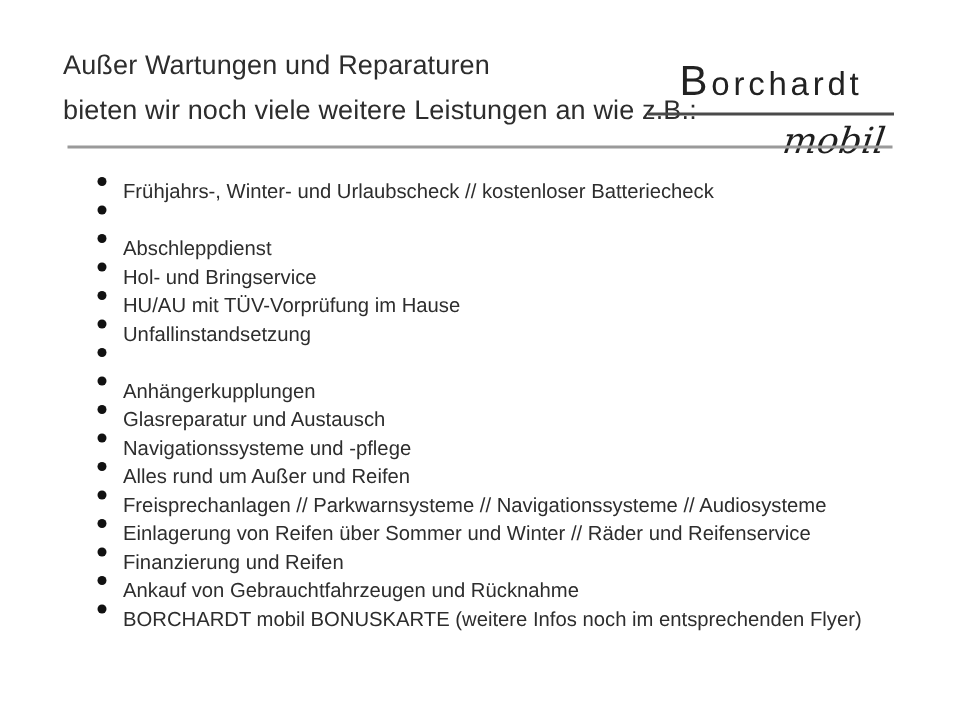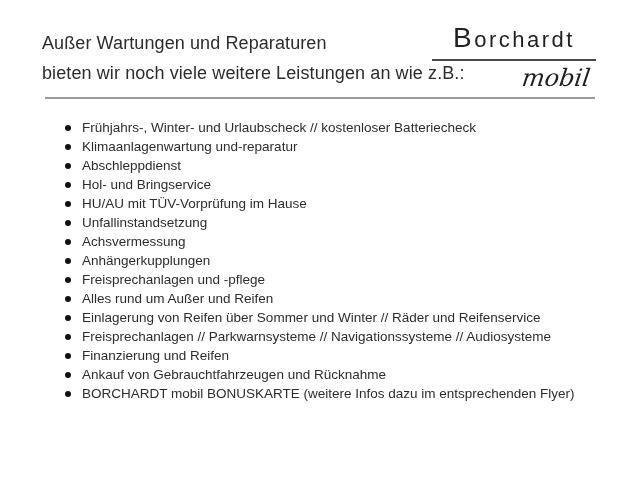--- a/index.html
+++ b/index.html
@@ -35,20 +35,21 @@
   .logo-name {
     display: block;
     font-size: 22px;
     letter-spacing: 2.5px;
     font-weight: 400;
     text-align: center;
     white-space: nowrap;
     color: #222222;
     border-bottom: 2px solid #4a4a4a;
     padding-bottom: 5px;
+    margin-top: 16px;
   }
   .logo-name::first-letter {
     font-size: 28px;
   }
   .logo-sub {
     display: block;
     margin-top: 3px;
     padding-right: 6px;
     text-align: right;
     font-family: "DejaVu Serif", serif;
@@ -68,21 +69,20 @@
 
   
   .services {
     position: absolute;
     top: 118px; left: 62px;
     width: 560px;
     list-style: none;
   }
   .services li {
     display: flex;
-    align-items: center;
     line-height: 19px;
     height: 19px;
     font-size: 13.5px;
     color: #2d2d2d;
     white-space: nowrap;
   }
   .bullet {
     flex: 0 0 auto;
     width: 6px; height: 6px;
     margin: 0 11px 0 3px;
@@ -109,21 +109,20 @@
 
   <ul class="services">
 
       <li>
         <span class="bullet"></span>
         <span class="item-text">Frühjahrs-, Winter- und Urlaubscheck // kostenloser Batteriecheck</span>
       </li>
 
       <li>
         <span class="bullet"></span>
-        <span class="item-text">Klimaanlagenwartung und-reparatur</span>
       </li>
 
       <li>
         <span class="bullet"></span>
         <span class="item-text">Abschleppdienst</span>
       </li>
 
 
       <li>
         <span class="bullet"></span>
@@ -135,59 +134,62 @@
         <span class="item-text">HU/AU mit TÜV-Vorprüfung im Hause</span>
       </li>
 
       <li>
         <span class="bullet"></span>
         <span class="item-text">Unfallinstandsetzung</span>
       </li>
 
       <li>
         <span class="bullet"></span>
-        <span class="item-text">Achsvermessung</span>
       </li>
 
 
       <li>
         <span class="bullet"></span>
         <span class="item-text">Anhängerkupplungen</span>
       </li>
 
+      <li>
+        <span class="bullet"></span>
+        <span class="item-text">Glasreparatur und Austausch</span>
+      </li>
 
       <li>
         <span class="bullet"></span>
-        <span class="item-text">Freisprechanlagen und -pflege</span>
+        <span class="item-text">Navigationssysteme und -pflege</span>
       </li>
 
       <li>
         <span class="bullet"></span>
         <span class="item-text">Alles rund um Außer und Reifen</span>
       </li>
 
       <li>
         <span class="bullet"></span>
-        <span class="item-text">Einlagerung von Reifen über Sommer und Winter // Räder und Reifenservice</span>
+        <span class="item-text">Freisprechanlagen // Parkwarnsysteme // Navigationssysteme // Audiosysteme</span>
       </li>
 
       <li>
         <span class="bullet"></span>
-        <span class="item-text">Freisprechanlagen // Parkwarnsysteme // Navigationssysteme // Audiosysteme</span>
+        <span class="item-text">Einlagerung von Reifen über Sommer und Winter // Räder und Reifenservice</span>
       </li>
 
       <li>
         <span class="bullet"></span>
         <span class="item-text">Finanzierung und Reifen</span>
       </li>
 
       <li>
         <span class="bullet"></span>
         <span class="item-text">Ankauf von Gebrauchtfahrzeugen und Rücknahme</span>
       </li>
 
       <li>
         <span class="bullet"></span>
-        <span class="item-text">BORCHARDT mobil BONUSKARTE (weitere Infos dazu im entsprechenden Flyer)</span>
+        <span class="item-text">BORCHARDT mobil BONUSKARTE (weitere Infos noch im entsprechenden Flyer)</span>
       </li>
     </ul>
 
 </div>
 
 </body></html>

